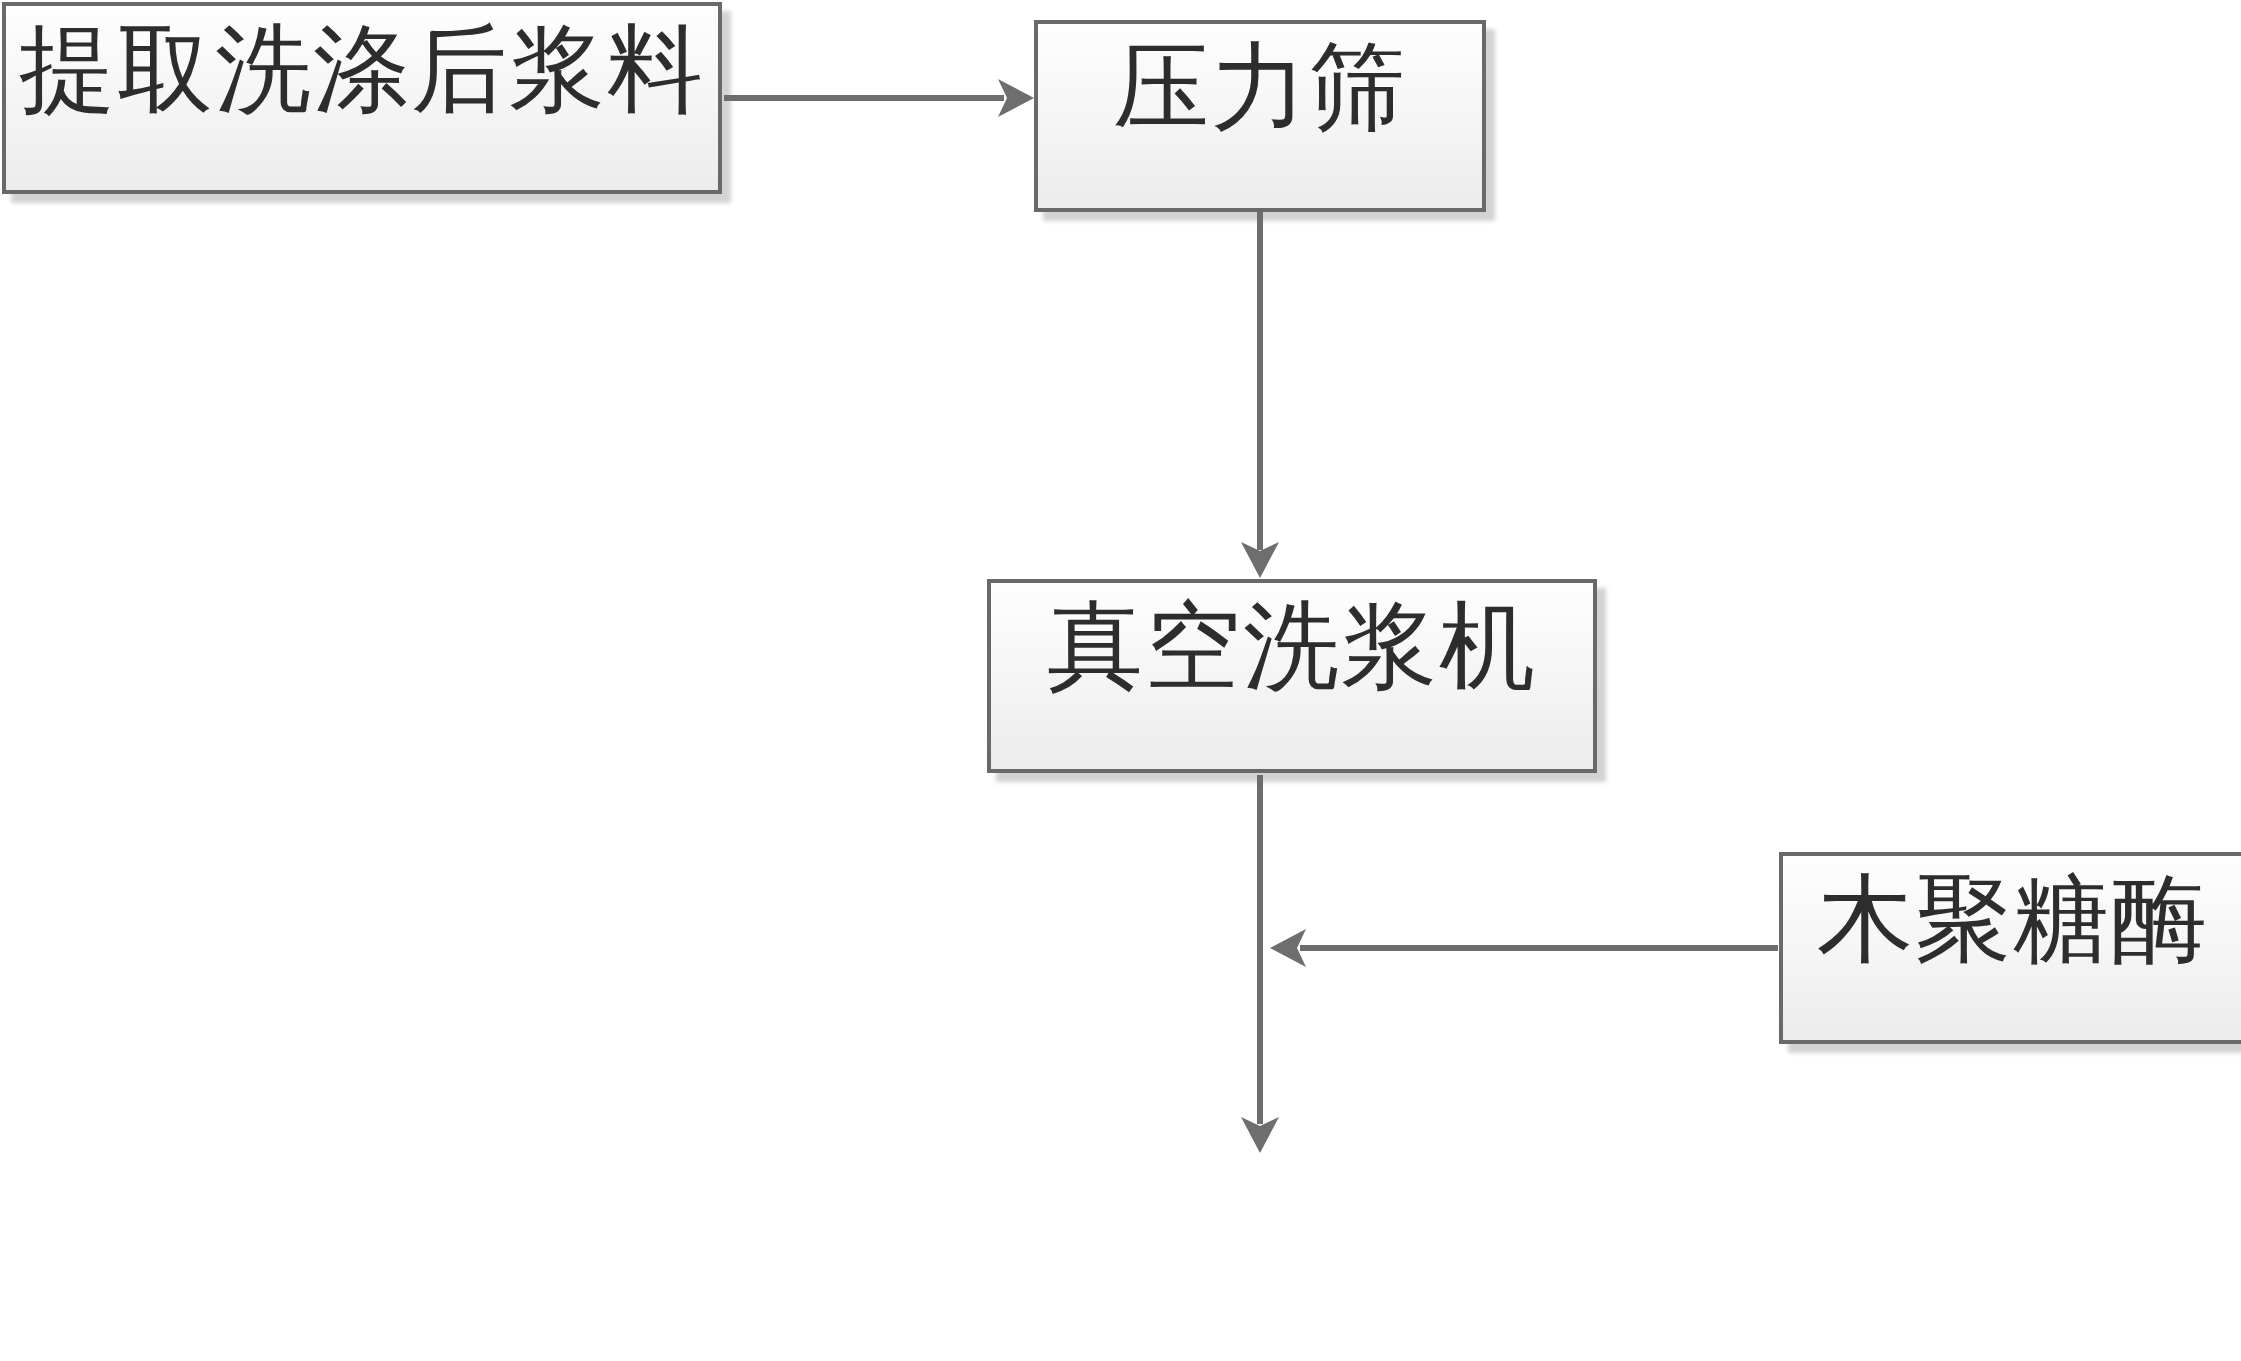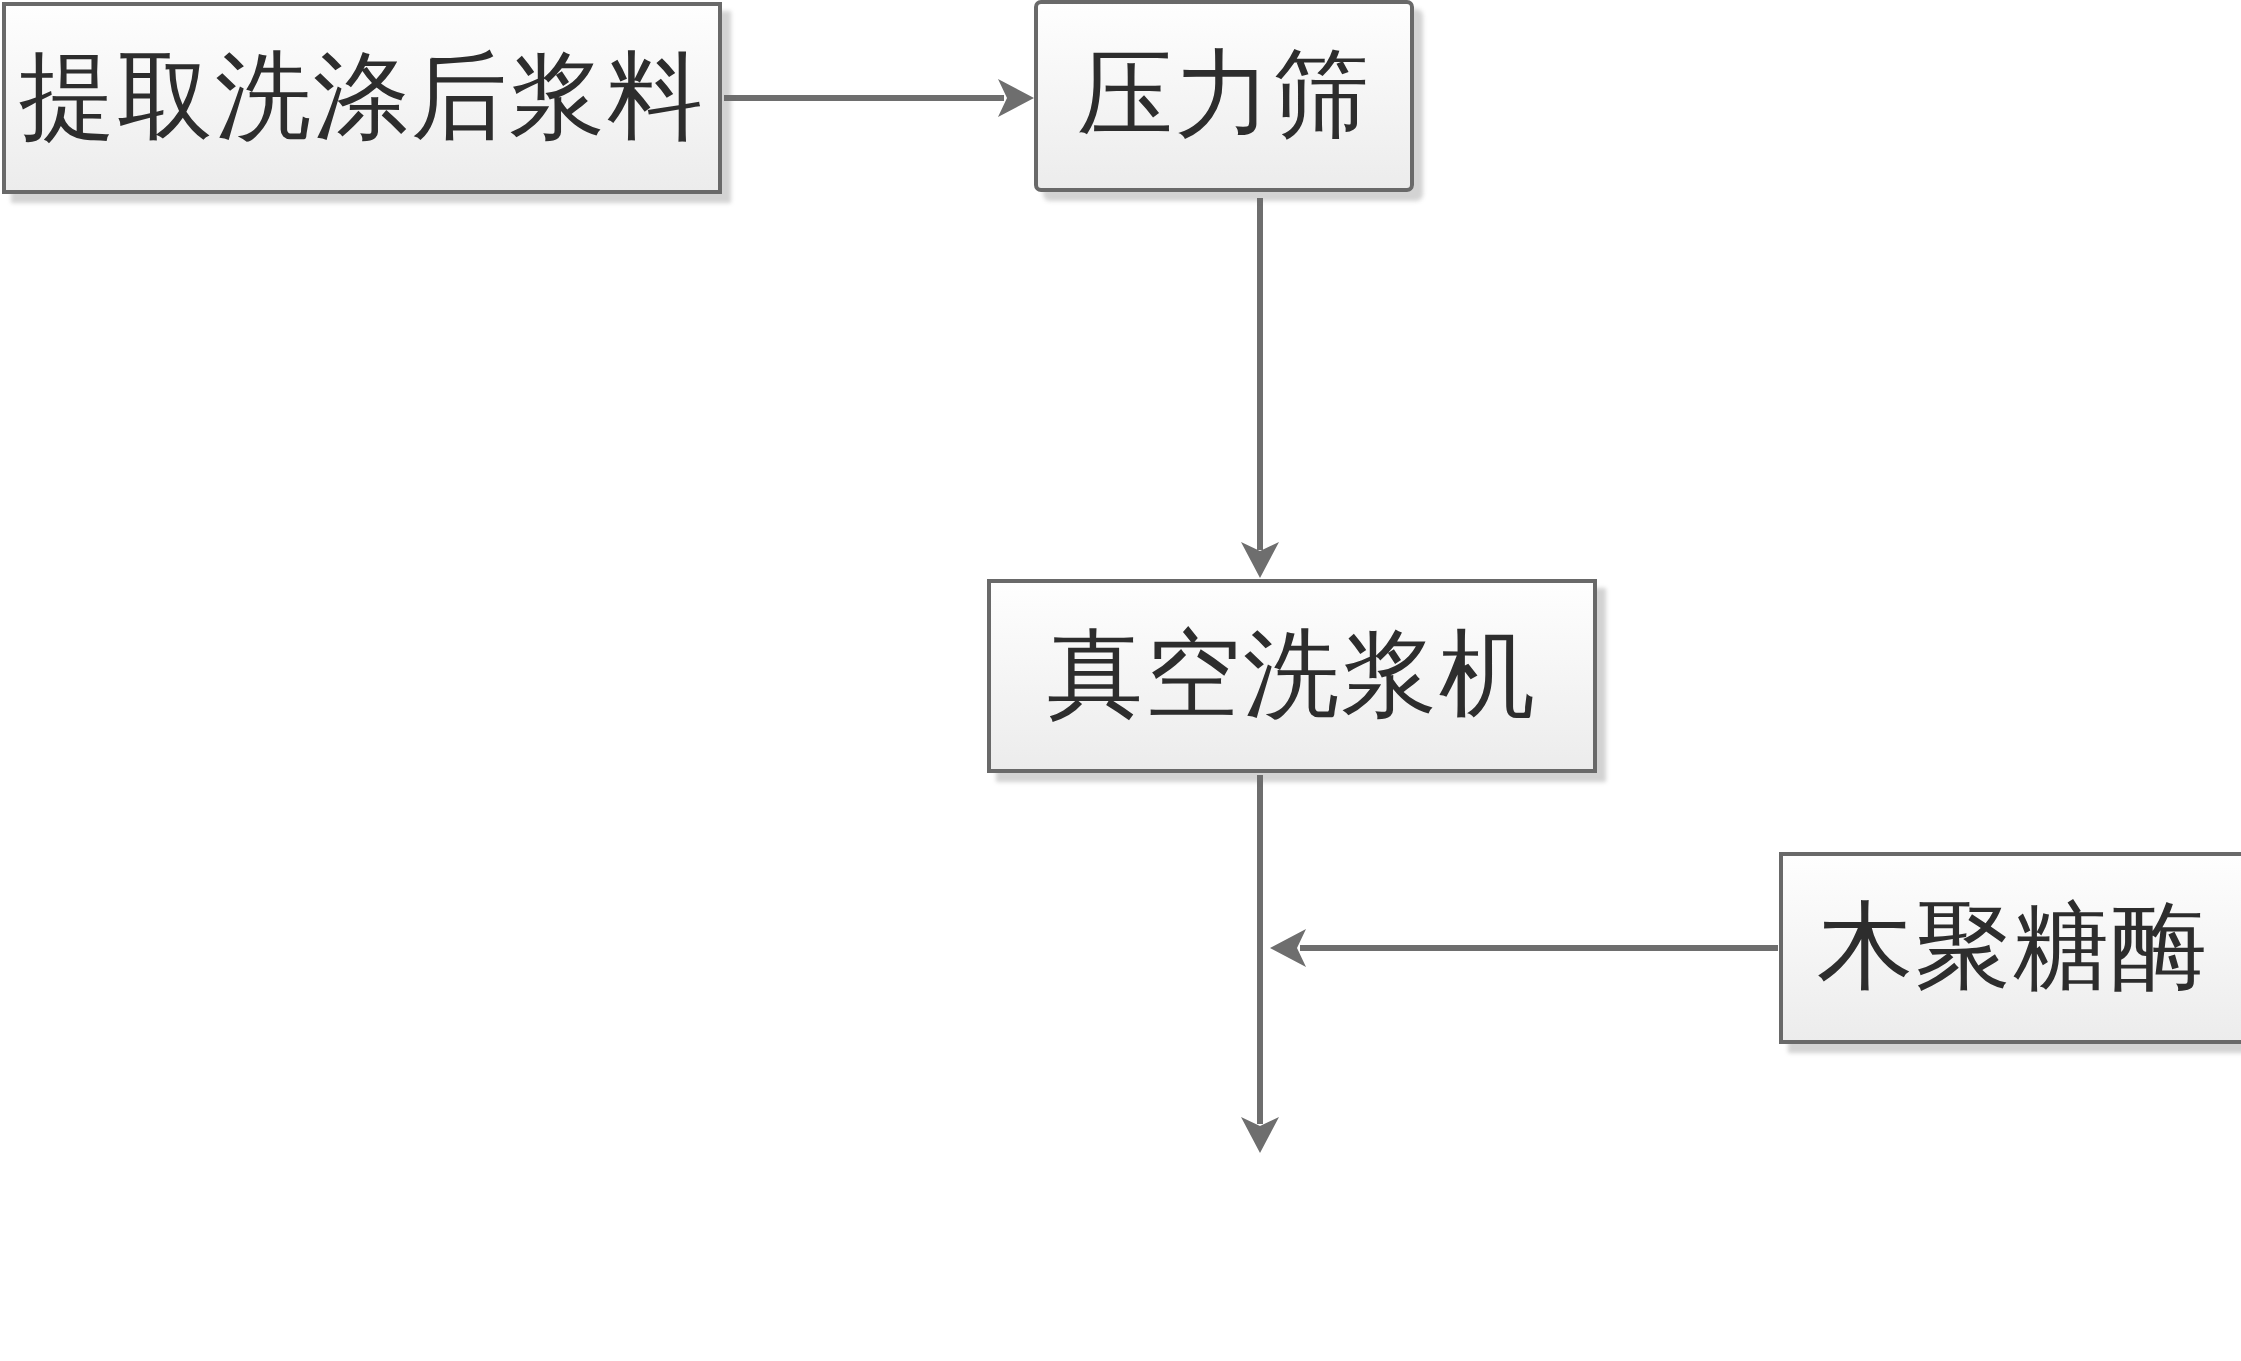--- a/index.html
+++ b/index.html
@@ -9,28 +9,28 @@
     background:#ffffff;
     font-family:"Liberation Serif","DejaVu Serif",serif;
     overflow:hidden;
   }
   .node{
     position:absolute;
     box-sizing:border-box;
     border:4px solid #696969;
     background:linear-gradient(180deg,#fefefe 0%,#f7f7f7 40%,#ececec 100%);
     box-shadow:9px 9px 4px rgba(110,110,110,0.30);
-    display:flex;align-items:center;justify-content:center;
+    display:flex;justify-content:center;
     font-size:96px;
     color:#2d2d2d;
     white-space:nowrap;
     letter-spacing:2px;
   }
   #node-1{left:2px;   top:2px;    width:720px;height:192px;}
-  #node-2{left:1034px;top:0;    width:380px;height:192px;border-radius:7px;}
+  #node-2{left:1034px;top:20px;    width:452px;height:192px;}
   #node-3{left:955px; top:579px;  width:610px;height:194px;margin-left:32px;}
   #node-4{left:1779px;top:852px;  width:468px;height:192px;}
   #node-5{left:1035px;top:1154px; width:453px;height:194px;}
   .connectors{
     position:absolute;left:0;top:0;width:2241px;height:1361px;
     pointer-events:none;
   }
   .edge-line{stroke:#6e6e6e;stroke-width:6;fill:none;}
   .edge-head{fill:#6e6e6e;stroke:none;}
 </style>

